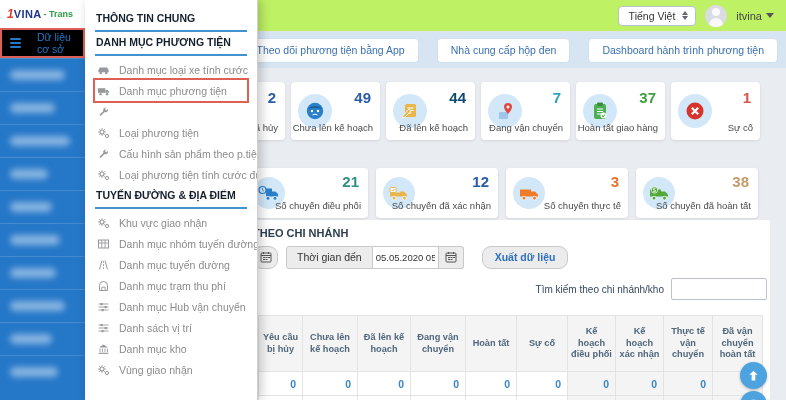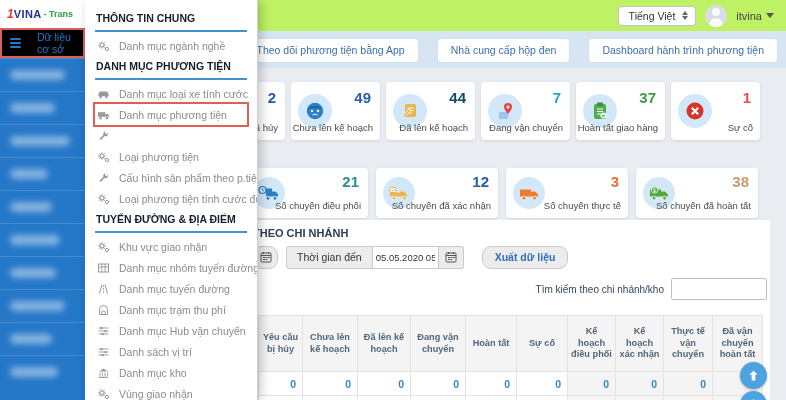--- a/index.html
+++ b/index.html
@@ -356,31 +356,20 @@
         <span class="blob" style="width:42px"></span>
       </div>
     <div class="side-item">
         <span class="blob" style="width:48px"></span>
       </div>
   </div>
 
   <div class="menu">
     <div class="m-head">THÔNG TIN CHUNG</div>
     <div class="m-line"></div>
-    <div class="m-item">
-      <span class="mi">
-          <svg viewBox="0 0 13 12">
-            <circle cx="5" cy="5" r="2" fill="none" stroke="currentColor" stroke-width="1.1"></circle>
-            <path d="M5 1.2v1.4M5 7.4v1.4M1.2 5h1.4M7.4 5h1.4M2.3 2.3l1 1M6.7 6.7l1 1M7.7 2.3l-1 1M3.3 6.7l-1 1" stroke="currentColor" stroke-width="1"></path>
-            <circle cx="10" cy="9" r="1.6" fill="none" stroke="currentColor" stroke-width="1"></circle>
-            <path d="M10 6.8v1M10 10.2v1M7.8 9h1M11.2 9h1" stroke="currentColor" stroke-width=".9"></path>
-          </svg>
-        </span>
-      <span>Danh mục ngành nghề</span>
-    </div>
 
     <div class="m-head">DANH MỤC PHƯƠNG TIỆN</div>
     <div class="m-line"></div>
     <div class="m-item">
       <span class="mi">
           <svg viewBox="0 0 14 12">
             <path d="M1.5 8.5h11V6.2L11 3.2H3L1.5 6.2z" fill="currentColor"></path>
             <circle cx="4" cy="9.3" r="1.4" fill="currentColor"></circle>
             <circle cx="10" cy="9.3" r="1.4" fill="currentColor"></circle>
           </svg>

